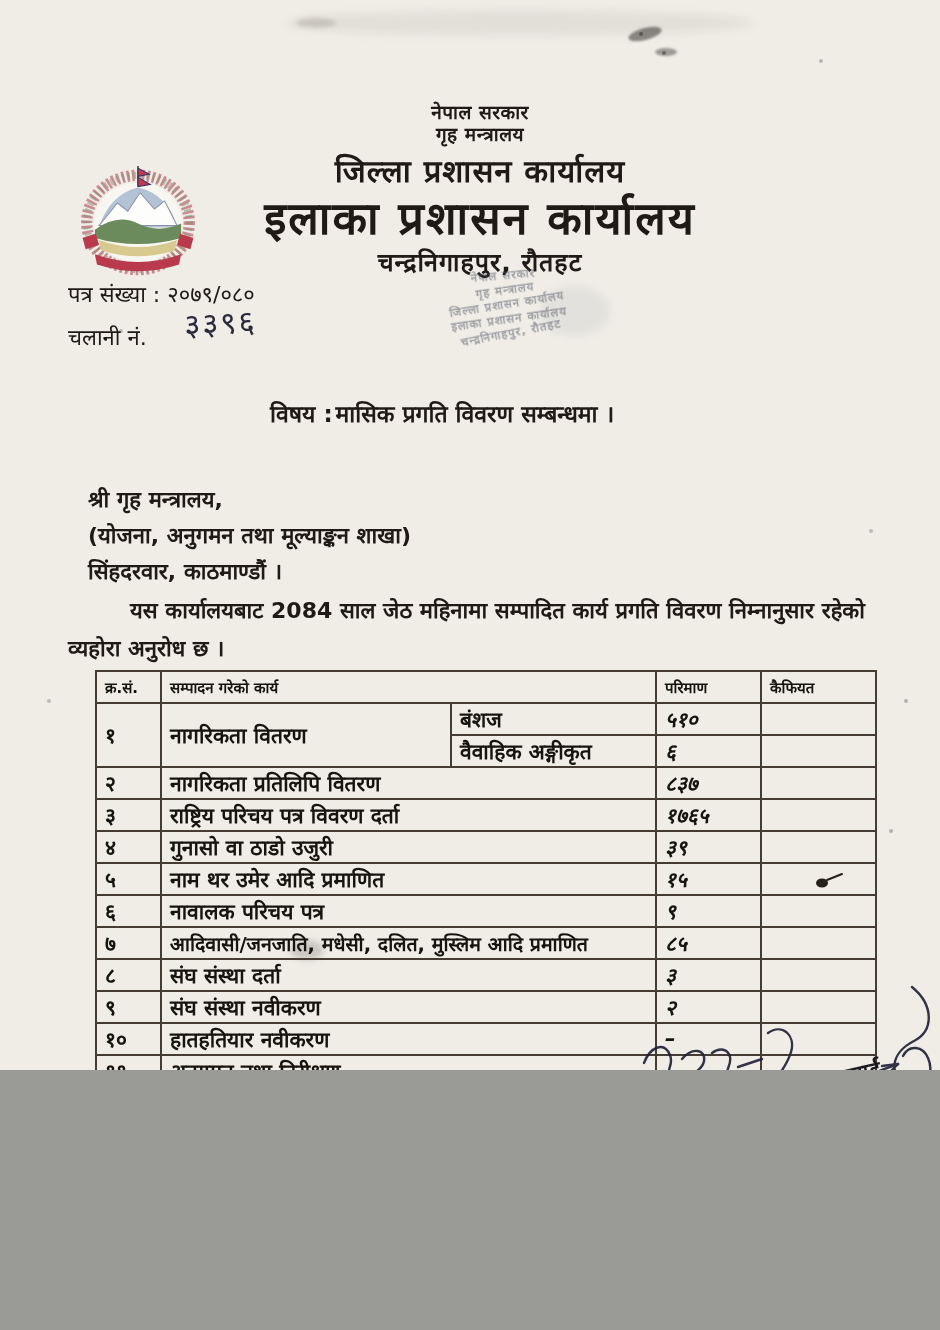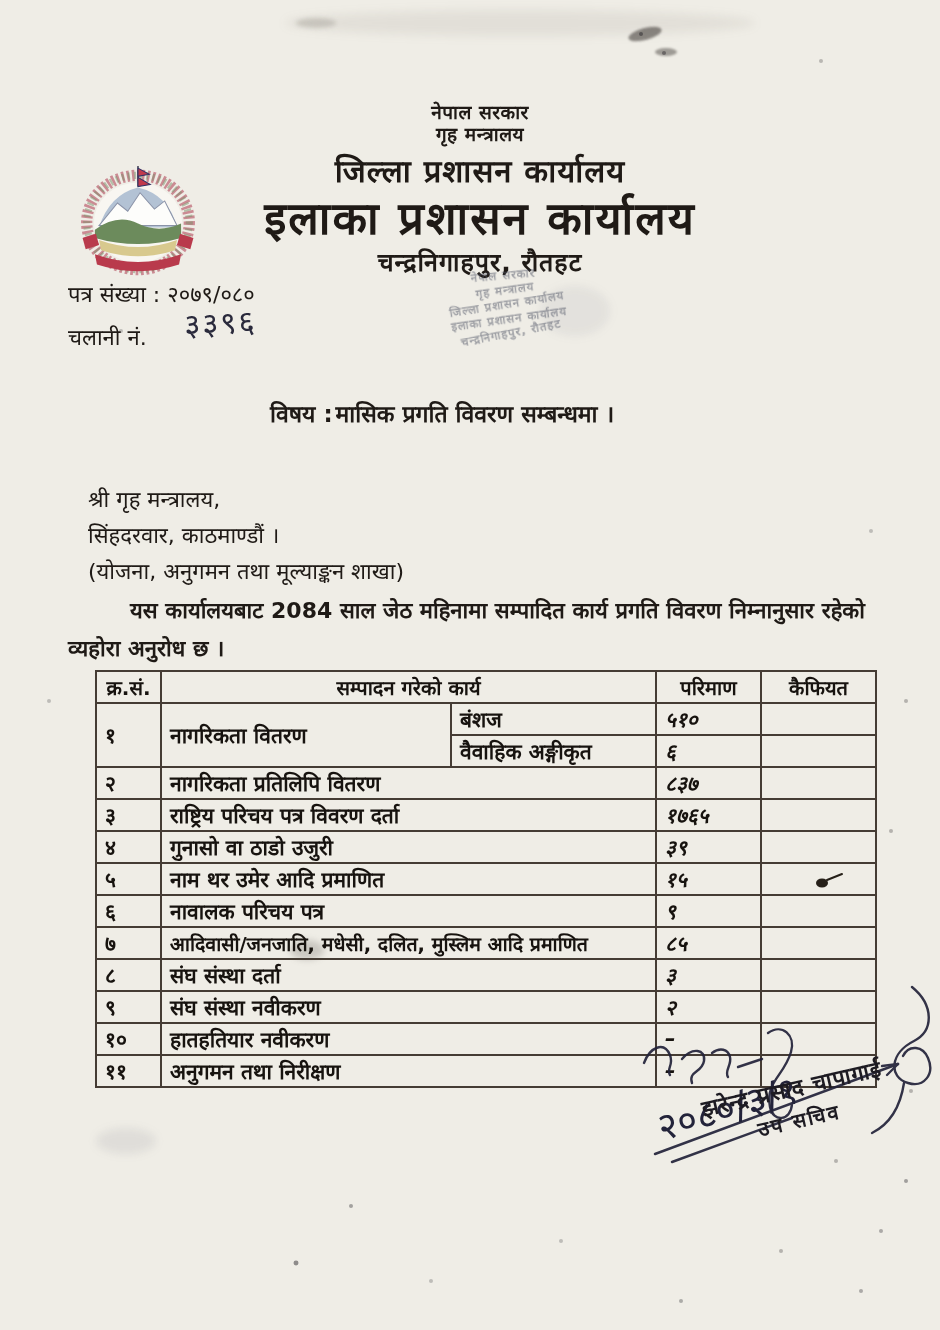--- a/index.html
+++ b/index.html
@@ -1,17 +1,17 @@
 <!DOCTYPE html>
 <html><head>
 <meta charset="utf-8">
 <style>
   html,body{margin:0;padding:0;background:#9a9a96;}
   .page{
-    position:relative;width:940px;height:1330px;overflow:hidden;
+    position:relative;width:940px;height:1070px;overflow:hidden;
     font-family:"DejaVu Sans",sans-serif;color:#1f1a16;
     background:
       linear-gradient(90deg, rgba(0,0,0,0.05) 0, rgba(0,0,0,0) 14px),
       linear-gradient(270deg, rgba(0,0,0,0.07) 0, rgba(0,0,0,0) 26px),
       linear-gradient(180deg,#e6e4dc 0,#efede6 46px,#f2f0e9 30%,#eeece5 70%,#ecead(0) 100%),
       #efede6;
     background-color:#efede6;
   }
   .abs{position:absolute;}
   
@@ -28,30 +28,30 @@
   .miti{left:658px;top:276px;}
   
   .stamp{left:402px;top:268px;width:210px;text-align:center;transform:rotate(-8deg);
          color:#4e5364;opacity:.5;font-weight:bold;font-size:11.5px;line-height:14.5px;letter-spacing:1px;filter:blur(.3px);}
   .stamp div:nth-child(1){transform:rotate(3deg);}
   .stamp div:nth-child(3){transform:rotate(-1deg);}
   .stamp div:nth-child(5){transform:rotate(-3deg);}
   
   .subject{left:270px;top:397px;font-size:23px;font-weight:bold;}
   .subject .lbl{margin-right:3px;}
-  .recipient{left:88px;top:482px;font-size:22px;font-weight:normal;line-height:36px;}
+  .recipient{left:88px;top:482px;font-size:22px;font-weight:bold;line-height:36px;}
   .body-par{left:68px;top:592px;width:830px;font-size:22px;font-weight:bold;line-height:38px;text-indent:62px;}
   
   table.progress{position:absolute;left:95px;top:670px;width:780px;border-collapse:collapse;table-layout:fixed;}
   table.progress col.c-sn{width:65px;} table.progress col.c-w1{width:290px;}
   table.progress col.c-w2{width:205px;} table.progress col.c-q{width:105px;} table.progress col.c-r{width:115px;}
   table.progress th,table.progress td{
     border:2px solid #453c34;font-size:21px;font-weight:bold;color:#17130f;
     padding:1px 8px;vertical-align:middle;overflow:hidden;white-space:nowrap;}
-  table.progress th{height:28px;text-align:center;font-size:20px;}
+  table.progress th{height:28px;text-align:left;font-size:15px;}
   td.sn{text-align:left;padding-left:16px;height:27px;}
   td.work{text-align:left;}
   td.qty{text-align:left;padding-left:10px;font-style:italic;}
   tr.t-sub td{height:25px;}
   tr.t-row td{height:27px;}
   td.work.long{font-size:19.5px;}
   
   .cc{left:95px;top:1074px;font-size:22px;font-weight:bold;line-height:35px;}
   
   .sig-svg{left:560px;top:975px;}
@@ -135,22 +135,22 @@
     <div>इलाका प्रशासन कार्यालय</div>
     <div>चन्द्रनिगाहपुर, रौतहट</div>
   </div>
 
   <div class="abs subject">
     <span class="lbl">विषय :</span><span>मासिक प्रगति विवरण सम्बन्धमा ।</span>
   </div>
 
   <div class="abs recipient">
     <div>श्री गृह मन्त्रालय,</div>
+    <div>(योजना, अनुगमन तथा मूल्याङ्कन शाखा)</div>
     <div>सिंहदरवार, काठमाण्डौं ।</div>
-    <div>(योजना, अनुगमन तथा मूल्याङ्कन शाखा)</div>
   </div>
 
   <div class="abs body-par">यस कार्यालयबाट 2084 साल जेठ महिनामा सम्पादित कार्य प्रगति विवरण निम्नानुसार रहेको व्यहोरा अनुरोध छ ।</div>
 
   <table class="progress">
     <colgroup>
         <col class="c-sn">
         <col class="c-w1">
         <col class="c-w2">
         <col class="c-q">

